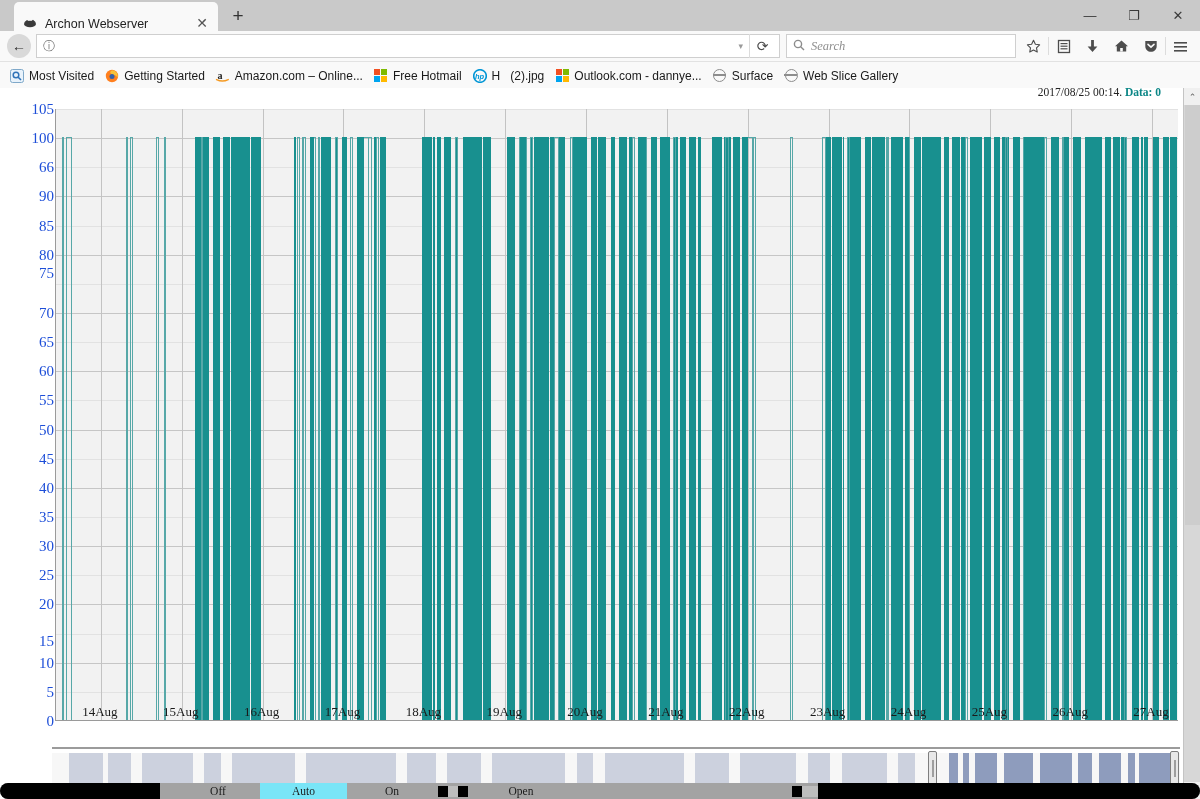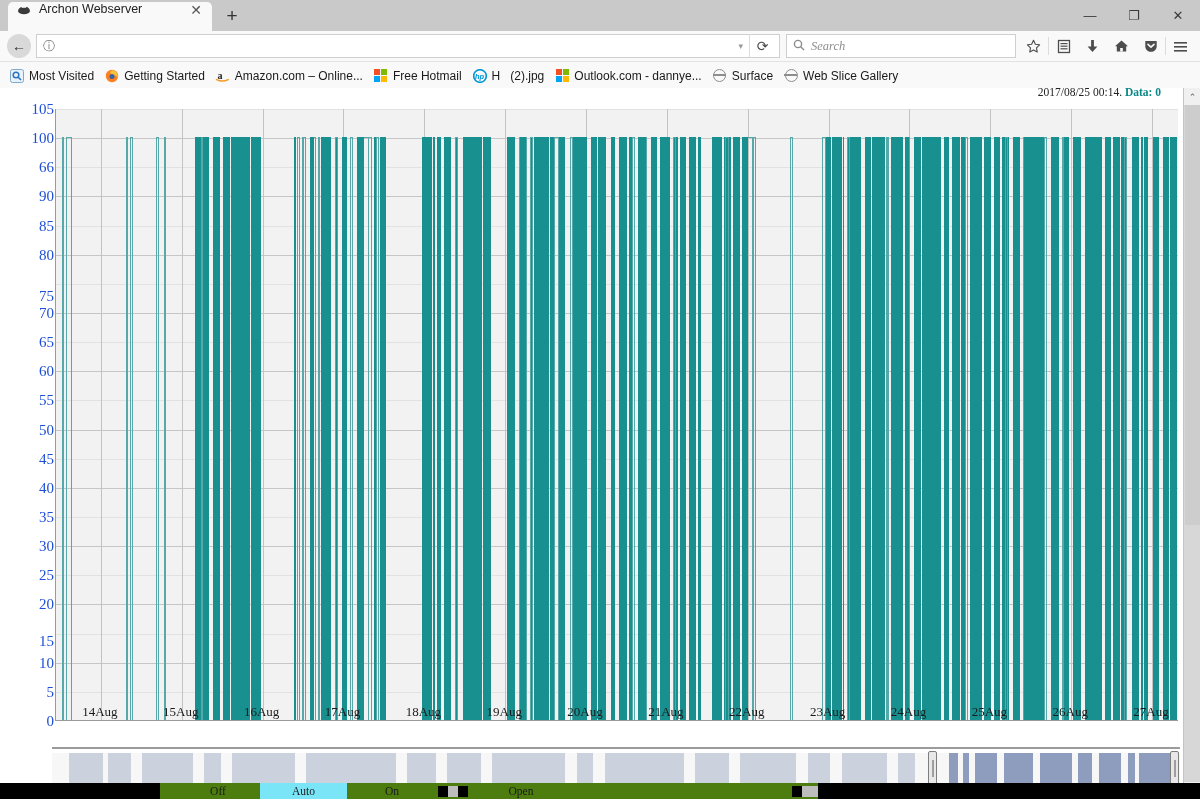--- a/index.html
+++ b/index.html
@@ -11,23 +11,23 @@
   }
 
   
   .browser { width: 1200px; height: 799px; position: relative; }
 
   .tabstrip {
     height: 31px; background: #c9c9c9;
     display: flex; align-items: flex-end; position: relative;
   }
   .tab {
-    margin-left: 8px; height: 29px; width: 204px;
+    margin-left: 14px; height: 29px; width: 204px;
     background: #f9f9f9; border-radius: 5px 5px 0 0;
-    display: flex; align-items: flex-start; padding: 0 8px;
+    display: flex; align-items: flex-end; padding: 0 8px;
     position: relative;
   }
   .tab-favicon {
     width: 16px; height: 16px; margin-right: 7px;
     display: flex; align-items: center; justify-content: center;
     font-size: 12px; color: #444;
   }
   .tab-title {
     font-size: 12.5px; color: #222; flex: 1;
     white-space: nowrap; overflow: hidden; text-overflow: ellipsis;
@@ -232,22 +232,23 @@
     width: 2px; height: 17px; background: #9e9e9e;
   }
   .nav-outline {
     position: absolute; top: 2px; height: 36px;
     border: 1px solid #3a3a3a; border-top: none;
   }
 
   
   .taskbar {
     position: absolute; left: 0; bottom: 0; width: 1200px; height: 16px;
-    background: #4d7c0f; display: flex; align-items: center;
+    background: #a3a3a3; display: flex; align-items: center;
     overflow: hidden;
+    border-radius: 8px;
   }
   .tb-black { height: 16px; background: #000; flex: none; }
   .tb-label {
     font-size: 11.5px; color: #1a1a1a; text-align: center;
     font-family: "Liberation Serif", serif; flex: none;
     line-height: 16px;
   }
   .tb-label.auto { background: #79e5f7; }
   .tb-chip { width: 10px; height: 11px; background: #000; flex: none; }
   .tb-chip.gray { background: #bdbdbd; }
@@ -668,21 +669,21 @@
           <div class="ytick" style="top: 487.286px;">25</div>
           <div class="ytick" style="top: 458.143px;">30</div>
           <div class="ytick" style="top: 429px;">35</div>
           <div class="ytick" style="top: 399.857px;">40</div>
           <div class="ytick" style="top: 370.714px;">45</div>
           <div class="ytick" style="top: 341.571px;">50</div>
           <div class="ytick" style="top: 312.429px;">55</div>
           <div class="ytick" style="top: 283.286px;">60</div>
           <div class="ytick" style="top: 254.143px;">65</div>
           <div class="ytick" style="top: 225px;">70</div>
-          <div class="ytick" style="top: 208px;">75</div>
+          <div class="ytick" style="top: 185px;">75</div>
           <div class="ytick" style="top: 166.714px;">80</div>
           <div class="ytick" style="top: 137.571px;">85</div>
           <div class="ytick" style="top: 108.429px;">90</div>
           <div class="ytick" style="top: 79.2857px;">66</div>
           <div class="ytick" style="top: 50.1429px;">100</div>
           <div class="ytick" style="top: 21px;">105</div>
         </div>
       <div id="xticks">
           <div class="xtick" style="left: 99.92px;">14Aug</div>
           <div class="xtick" style="left: 180.776px;">15Aug</div>

